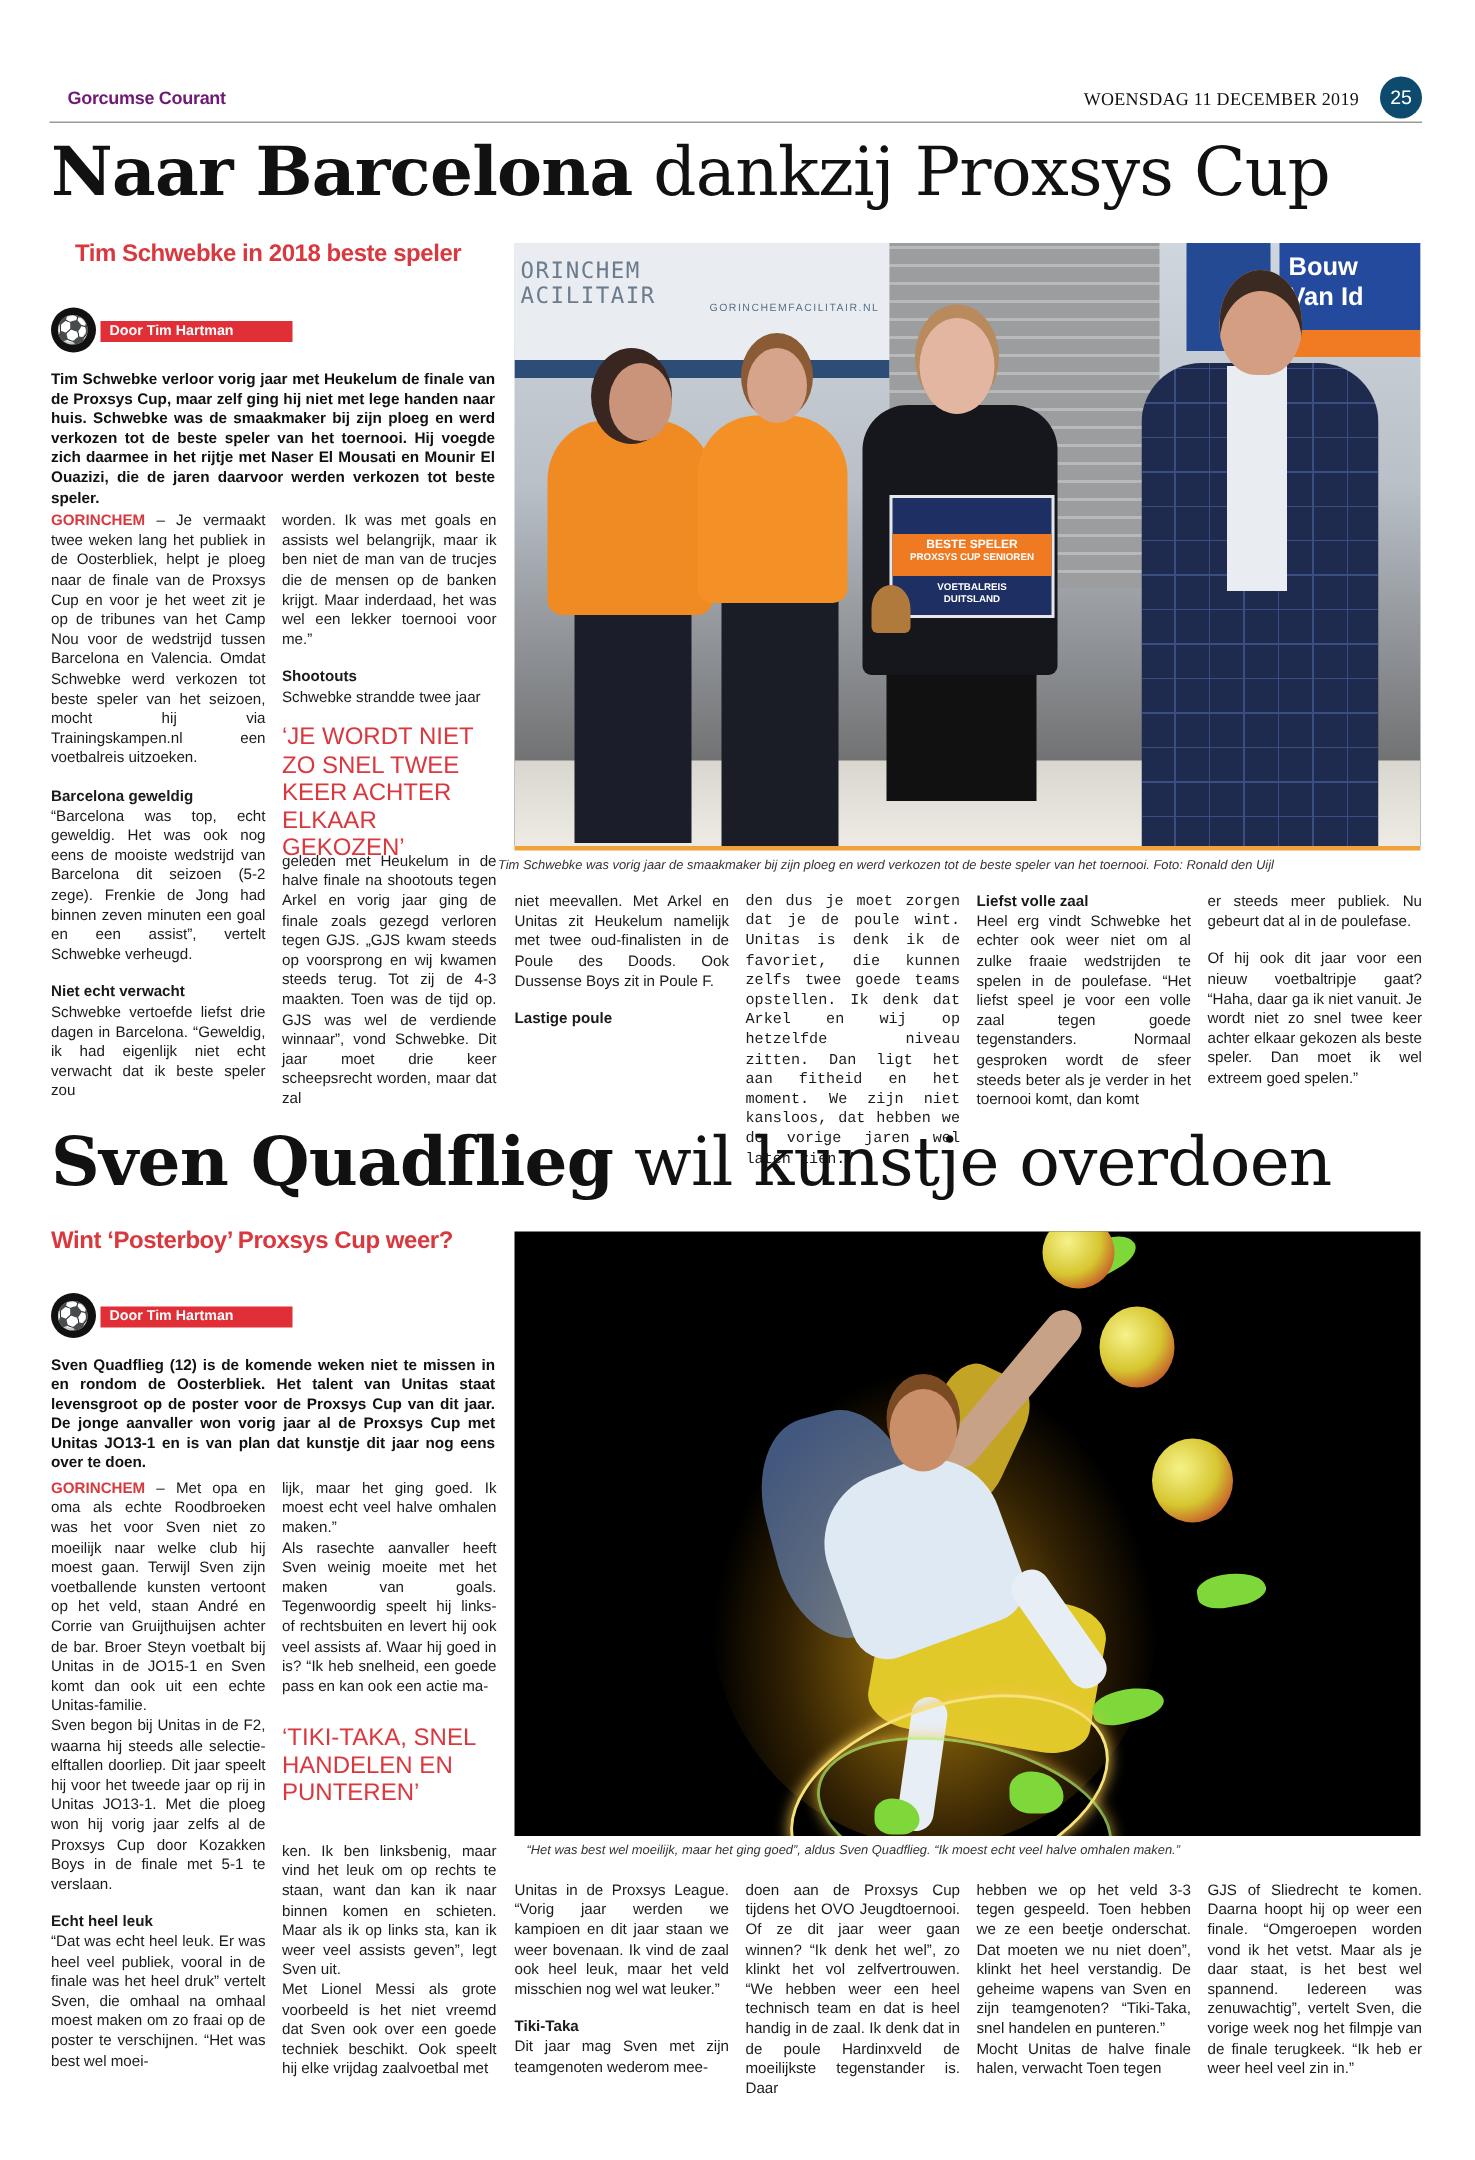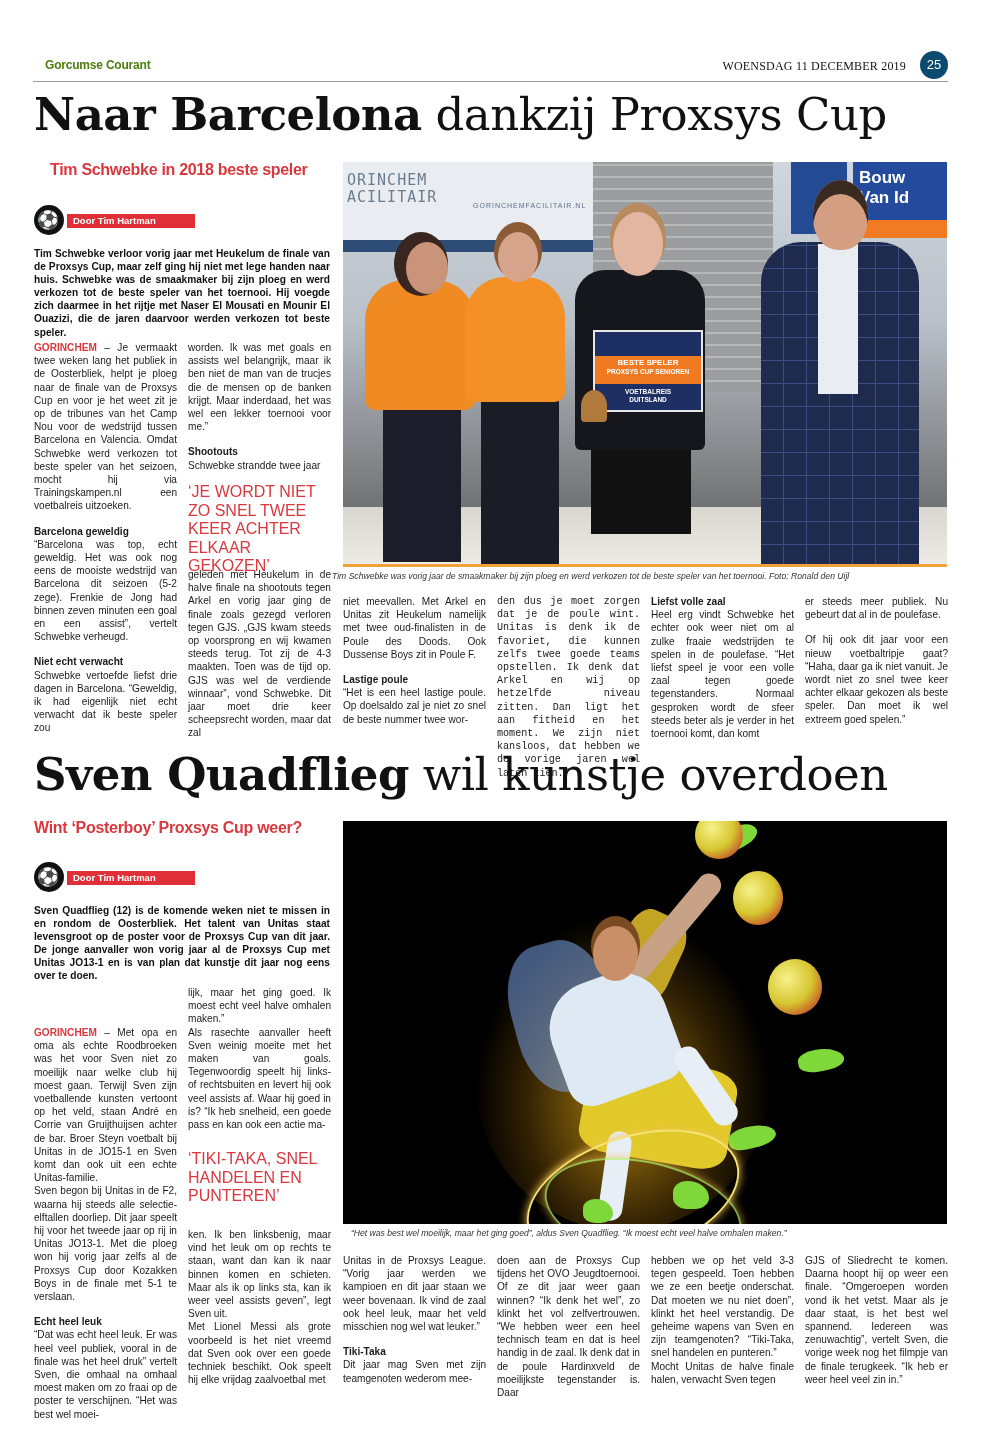--- a/index.html
+++ b/index.html
@@ -1,20 +1,20 @@
 <!DOCTYPE html>
 <html><head>
 <meta charset="utf-8">
 <style>
   * { box-sizing: border-box; margin: 0; padding: 0; }
   html, body { width: 983px; height: 1440px; background: #ffffff; overflow: hidden; }
   body { position: relative; font-family: "Liberation Sans", "DejaVu Sans", sans-serif; color: #1a1a1a; }
 
   .masthead { position: absolute; left: 33px; top: 58px; width: 915px; height: 24px; border-bottom: 1px solid #9a9a9a; }
-  .paper-name { position: absolute; left: 12px; top: 0; font-size: 12px; font-weight: bold; letter-spacing: -0.2px; color: #4d7c0f; }
+  .paper-name { position: absolute; left: 12px; top: 0; font-size: 12px; font-weight: bold; letter-spacing: -0.2px; color: #701a75; }
   .issue-date { position: absolute; right: 42px; top: 1px; font-family: "Liberation Serif", "DejaVu Serif", serif; font-size: 12px; color: #111; letter-spacing: 0.2px; }
   .page-num { position: absolute; right: 0; top: -7px; width: 28px; height: 28px; border-radius: 50%; background: #0c4a6e; color: #fff; font-size: 13px; font-weight: normal; text-align: center; line-height: 28px; }
 
   .headline { position: absolute; left: 34px; font-family: "DejaVu Serif", "Liberation Serif", serif; color: #111; white-space: nowrap; letter-spacing: -0.5px; }
   .headline .bold { font-weight: bold; }
   .headline .light { font-weight: normal; }
   .h1 { top: 88px; font-size: 45px; }
   .h2 { top: 748px; font-size: 45px; }
 
   .kicker { position: absolute; left: 34px; font-size: 16px; font-weight: bold; color: #d9383e; letter-spacing: -0.3px; }
@@ -168,21 +168,20 @@
     <div class="l1 c">VOETBALREIS</div>
     <div class="l1 d">DUITSLAND</div>
   </div>
   <div class="trophy"></div>
 </div>
 <div class="caption" style="left:332px; top:571px;">Tim Schwebke was vorig jaar de smaakmaker bij zijn ploeg en werd verkozen tot de beste speler van het toernooi. Foto: Ronald den Uijl</div>
 
 <div class="col" style="left:343px; top:595px;">
   <p>niet meevallen. Met Arkel en Unitas zit Heukelum namelijk met twee oud-finalisten in de Poule des Doods. Ook Dussense Boys zit in Poule F.</p>
   <p class="sub">Lastige poule</p>
-  <p>“Het is een heel lastige poule. Op doelsaldo zal je niet zo snel de beste nummer twee wor-</p>
 </div>
 
 <div class="col" style="left:497px; top:595px;font-family:Liberation Mono, monospace;">
   <p>den dus je moet zorgen dat je de poule wint. Unitas is denk ik de favoriet, die kunnen zelfs twee goede teams opstellen. Ik denk dat Arkel en wij op hetzelfde niveau zitten. Dan ligt het aan fitheid en het moment. We zijn niet kansloos, dat hebben we de vorige jaren wel laten zien.”</p>
 </div>
 
 <div class="col" style="left:651px; top:595px;">
   <p class="sub first">Liefst volle zaal</p>
   <p>Heel erg vindt Schwebke het echter ook weer niet om al zulke fraaie wedstrijden te spelen in de poulefase. “Het liefst speel je voor een volle zaal tegen goede tegenstanders. Normaal gesproken wordt de sfeer steeds beter als je verder in het toernooi komt, dan komt</p>
 </div>
@@ -198,21 +197,21 @@
 </div>
 <div class="kicker" style="top:819px;">Wint ‘Posterboy’ Proxsys Cup weer?</div>
 
 <div class="byline" style="top:862px;">
   <span class="icon">⚽</span>
   <span class="tag">Door Tim Hartman</span>
 </div>
 
 <div class="intro" style="top:904px;">Sven Quadflieg (12) is de komende weken niet te missen in en rondom de Oosterbliek. Het talent van Unitas staat levensgroot op de poster voor de Proxsys Cup van dit jaar. De jonge aanvaller won vorig jaar al de Proxsys Cup met Unitas JO13-1 en is van plan dat kunstje dit jaar nog eens over te doen.</div>
 
-<div class="col" style="left:34px; top:986px;margin-top:40px;">
+<div class="col" style="left:34px; top:986px;">
   <p><span class="dateline">GORINCHEM</span><span> – Met opa en oma als echte Roodbroeken was het voor Sven niet zo moeilijk naar welke club hij moest gaan. Terwijl Sven zijn voetballende kunsten vertoont op het veld, staan André en Corrie van Gruijthuijsen achter de bar. Broer Steyn voetbalt bij Unitas in de JO15-1 en Sven komt dan ook uit een echte Unitas-familie.</span></p>
   <p>Sven begon bij Unitas in de F2, waarna hij steeds alle selectie-elftallen doorliep. Dit jaar speelt hij voor het tweede jaar op rij in Unitas JO13-1. Met die ploeg won hij vorig jaar zelfs al de Proxsys Cup door Kozakken Boys in de finale met 5-1 te verslaan.</p>
   <p class="sub">Echt heel leuk</p>
   <p>“Dat was echt heel leuk. Er was heel veel publiek, vooral in de finale was het heel druk” vertelt Sven, die omhaal na omhaal moest maken om zo fraai op de poster te verschijnen. “Het was best wel moei-</p>
 </div>
 
 <div class="col" style="left:188px; top:986px;">
   <p>lijk, maar het ging goed. Ik moest echt veel halve omhalen maken.”</p>
   <p>Als rasechte aanvaller heeft Sven weinig moeite met het maken van goals. Tegenwoordig speelt hij links- of rechtsbuiten en levert hij ook veel assists af. Waar hij goed in is? “Ik heb snelheid, een goede pass en kan ook een actie ma-</p>
 </div>
@@ -250,18 +249,18 @@
   <p class="sub">Tiki-Taka</p>
   <p>Dit jaar mag Sven met zijn teamgenoten wederom mee-</p>
 </div>
 
 <div class="col" style="left:497px; top:1254px;">
   <p>doen aan de Proxsys Cup tijdens het OVO Jeugdtoernooi. Of ze dit jaar weer gaan winnen? “Ik denk het wel”, zo klinkt het vol zelfvertrouwen. “We hebben weer een heel technisch team en dat is heel handig in de zaal. Ik denk dat in de poule Hardinxveld de moeilijkste tegenstander is. Daar</p>
 </div>
 
 <div class="col" style="left:651px; top:1254px;">
   <p>hebben we op het veld 3-3 tegen gespeeld. Toen hebben we ze een beetje onderschat. Dat moeten we nu niet doen”, klinkt het heel verstandig. De geheime wapens van Sven en zijn teamgenoten? “Tiki-Taka, snel handelen en punteren.”</p>
-  <p>Mocht Unitas de halve finale halen, verwacht Sven tegen</p>
+  <p>Mocht Unitas de halve finale halen, verwacht Toen tegen</p>
 </div>
 
 <div class="col" style="left:805px; top:1254px;">
   <p>GJS of Sliedrecht te komen. Daarna hoopt hij op weer een finale. “Omgeroepen worden vond ik het vetst. Maar als je daar staat, is het best wel spannend. Iedereen was zenuwachtig”, vertelt Sven, die vorige week nog het filmpje van de finale terugkeek. “Ik heb er weer heel veel zin in.”</p>
 </div>
 
 </body></html>

